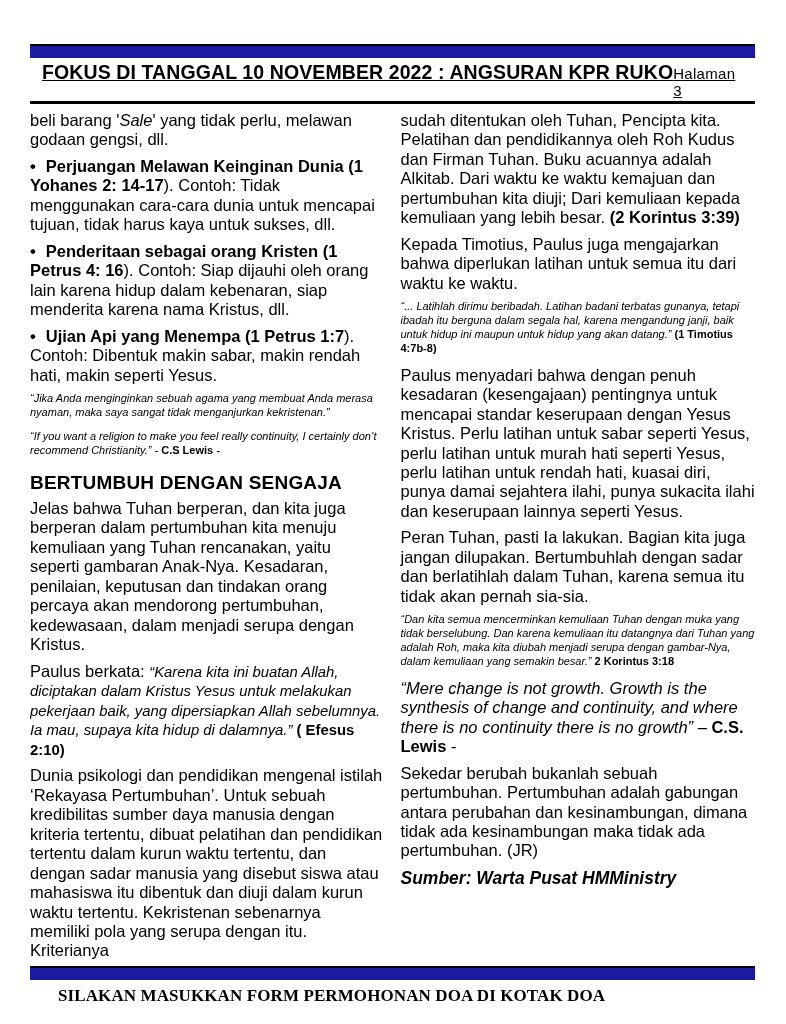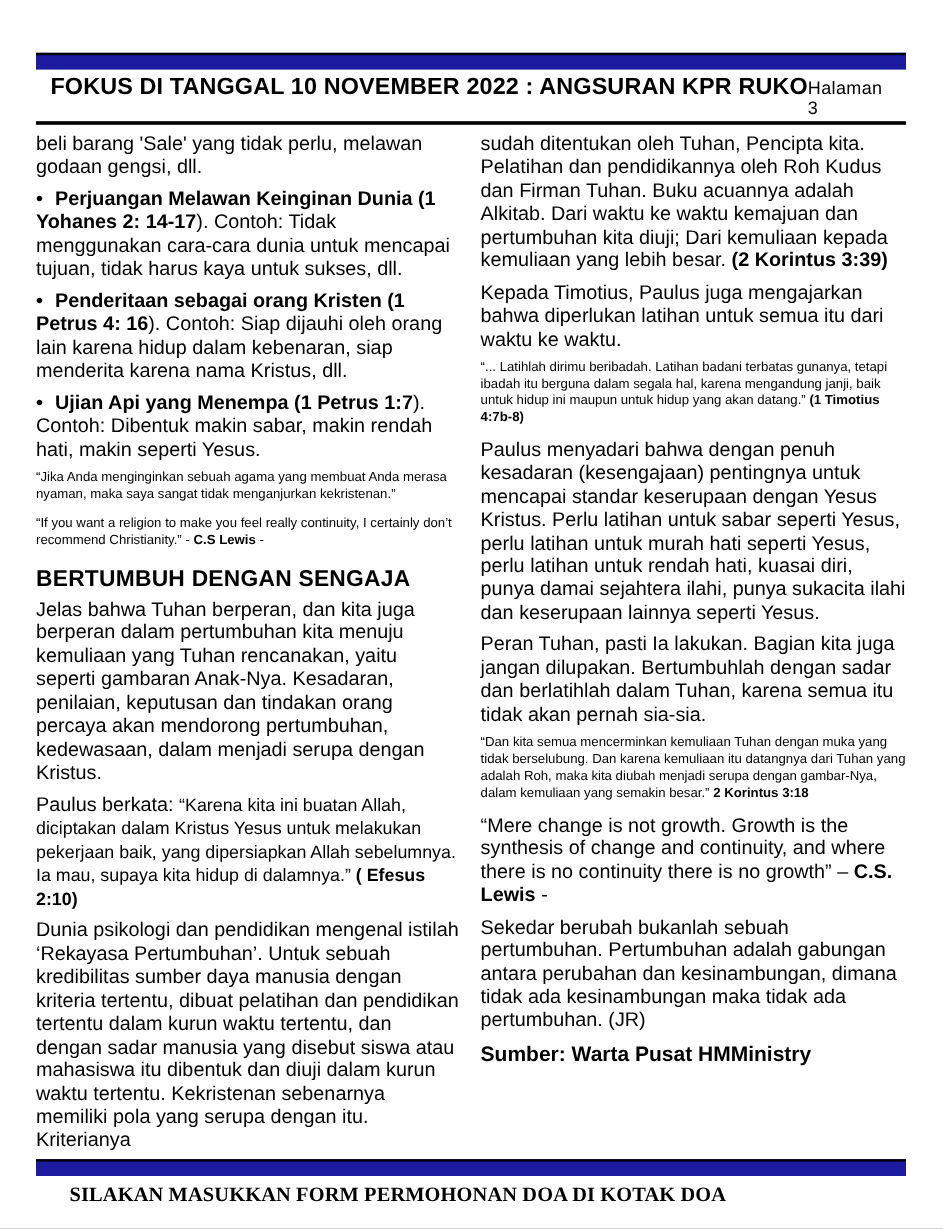--- a/index.html
+++ b/index.html
@@ -14,37 +14,38 @@
   }
   .content{position:absolute;left:30px;right:31px;top:44px;}
   .accent-bar{
     height:12px;
     background:var(--accent,#1c1a9e);
     border-top:2px solid #000;
   }
   .header-row{
     display:flex;justify-content:flex-start;align-items:baseline;
     padding:3px 10px 2px 12px;
+    text-decoration:underline;
   }
   .header-title{font-weight:bold;font-size:19.5px;letter-spacing:.1px;white-space:nowrap;}
   .header-page{font-size:15px;letter-spacing:.3px;}
   .header-rule{border-bottom:3px solid #000;}
   .columns{
     display:flex;gap:16px;
     padding-top:7px;
     height:860px;overflow:hidden;
   }
   .col{flex:1 1 0;min-width:0;}
   .para{margin:0 0 7px 0;font-size:16.5px;line-height:1.18;}
   .para.heading{font-size:19px;font-weight:bold;margin:14px 0 5px 0;letter-spacing:.2px;}
   .para.quote{font-size:11px;line-height:1.26;margin:2px 0 10px 0;}
   .para.source{font-size:17.5px;margin-top:4px;}
   .bullet-glyph{font-weight:bold;padding-right:10px;}
   .b{font-weight:bold;}
-  .i{}
+  .i{font-style:italic;}
   .sm{font-size:.9em;}
   .footer{position:absolute;left:30px;right:31px;bottom:18px;}
   .footer-text{
     font-weight:bold;font-size:17px;letter-spacing:.1px;
     padding:6px 0 0 28px;
     font-family:Liberation Serif, serif;
   }
 </style>
 </head>
 <body>

